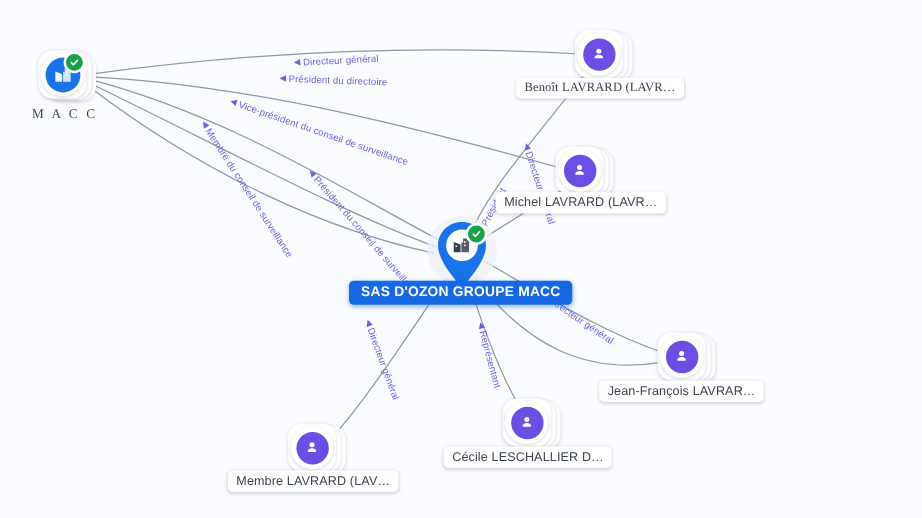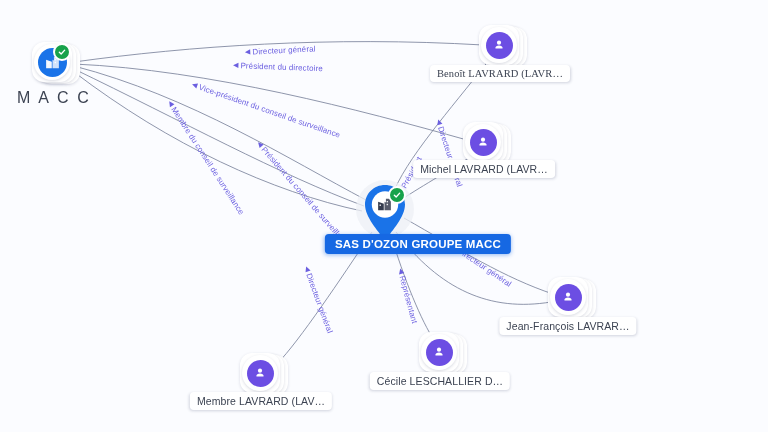--- a/index.html
+++ b/index.html
@@ -80,21 +80,21 @@
   }
   .nlabel.primary{
     background:#1668e3;color:#ffffff;
     font-size:11.5px;font-weight:700;
     padding:4px 10px;border-radius:4px;
     box-shadow:0 1px 4px rgba(22,104,227,.45);
     letter-spacing:.2px;
   }
   .nlabel.plain{
     background:transparent;box-shadow:none;
-    color:#3c4352;font-size:16px;letter-spacing:2.2px;
+    color:#3c4352;font-size:11px;letter-spacing:2.2px;font-family:Liberation Serif, serif;
   }
 
   
   .elabel{
     position:absolute;
     color:#6b5fe0;font-size:8px;white-space:nowrap;
     transform-origin:0 50%;
     letter-spacing:.1px;
   }
   .elabel .arrow{
@@ -173,21 +173,21 @@
             <rect x="15" y="7" width="2" height="2" fill="#ffffff" opacity=".9"></rect>
             <rect x="15" y="11" width="2" height="2" fill="#ffffff" opacity=".9"></rect>
           </svg></div>
         <div class="badge">
           <svg width="8" height="8" viewBox="0 0 24 24" fill="none" stroke="#ffffff" stroke-width="4" stroke-linecap="round" stroke-linejoin="round">
             <path d="M4 12.5l5.5 5.5L20 6.5"></path>
           </svg>
         </div>
       </div>
     </div>
-    <div class="nlabel primary" style="left: 384px; top: 234px; margin-left: 34px;">SAS D'OZON GROUPE MACC</div>
+    <div class="nlabel primary" style="left: 384px; top: 234px;">SAS D'OZON GROUPE MACC</div>
     <div class="node" style="left: 501px; top: 47px;">
       <div class="stack">
         <div class="card c3"></div>
         <div class="card c2"></div>
         <div class="card c1"></div>
         <div class="avatar">
           <div class="disc" style="background:#6c4ee3">
             <svg width="14" height="14" viewBox="0 0 24 24" fill="#ffffff">
               <circle cx="12" cy="8" r="3.6"></circle>
               <path d="M12 13c-3.6 0-6.2 2-6.2 4.2 0 .6.5 1 1.1 1h10.2c.6 0 1.1-.4 1.1-1C18.2 15 15.6 13 12 13z"></path>

